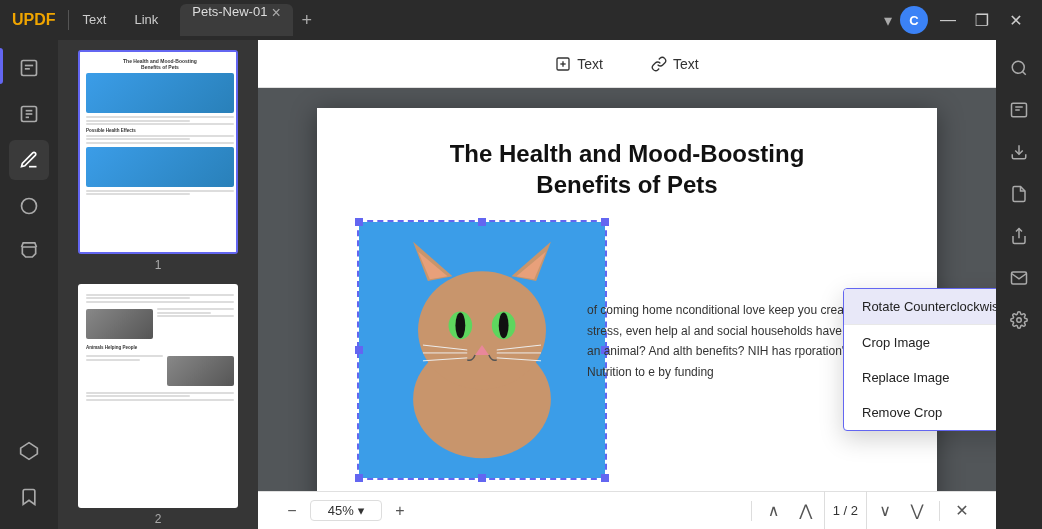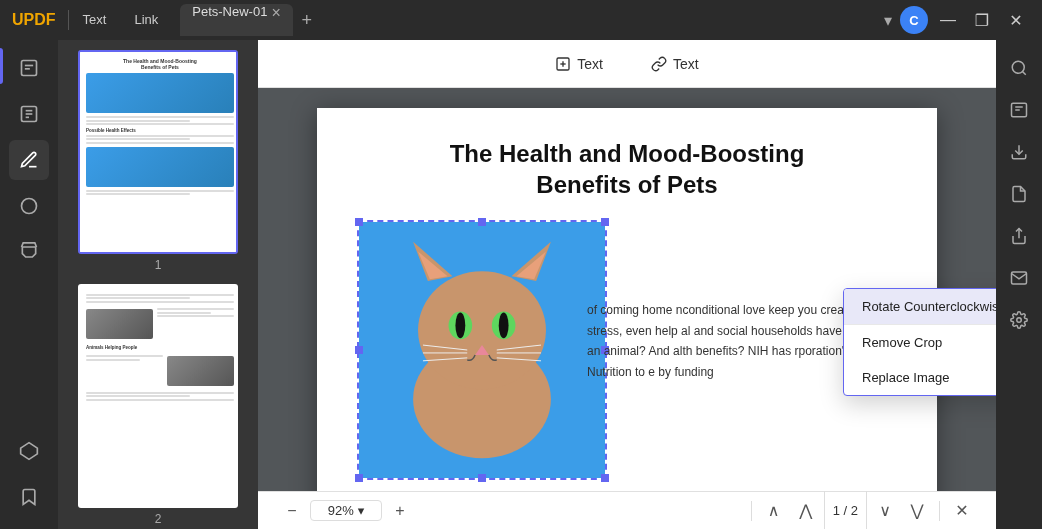--- a/index.html
+++ b/index.html
@@ -407,34 +407,37 @@
         </div>
 
       </div>
 
       <div class="context-menu">
         <div class="context-menu-item highlighted">
           <span>Rotate Counterclockwise</span>
         </div>
         <div class="context-menu-divider"></div>
         <div class="context-menu-item">
-          <span>Remove Crop</span>
+          <span>Crop Image</span>
         </div>
         <div class="context-menu-item">
           <span>Replace Image</span>
+        </div>
+        <div class="context-menu-item">
+          <span>Remove Crop</span>
         </div>
 
       </div>
     </div>
 
     <div class="bottom-bar">
       <div class="zoom-controls">
         <div class="zoom-btn">−</div>
         <div class="zoom-display">
-          <span>92%</span>
+          <span>45%</span>
           <span>▾</span>
         </div>
         <div class="zoom-btn">+</div>
       </div>
       <div class="page-controls">
         <div class="zoom-divider"></div>
         <div class="zoom-btn">∧</div>
         <div class="zoom-btn">⋀</div>
         <div class="page-display">1 / 2</div>
         <div class="zoom-btn">∨</div>

